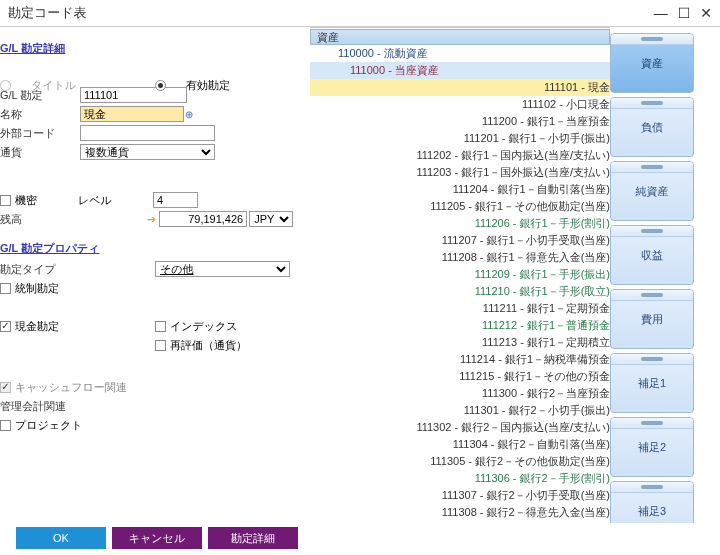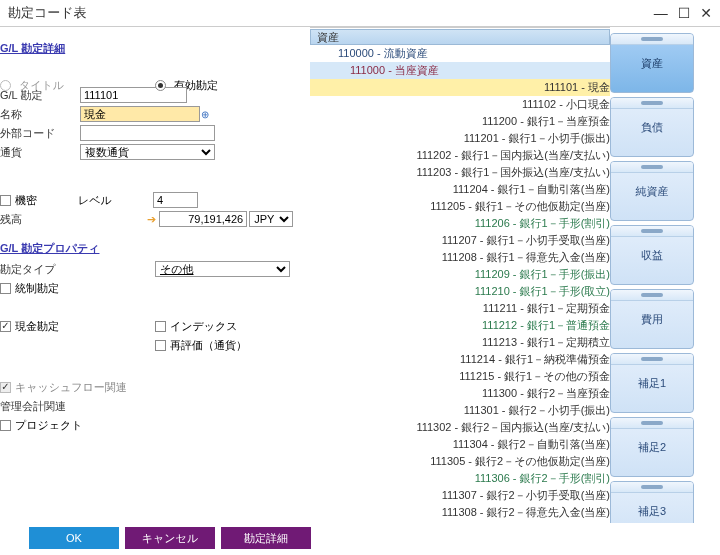--- a/index.html
+++ b/index.html
@@ -7,30 +7,30 @@
 .window { display: flex; flex-direction: column; height: 100%; }
 .titlebar { display: flex; align-items: center; height: 26px; padding: 13px 8px; border-bottom: 1px solid #ccc; }
 .titlebar .title { font-size: 13px; color: #333; }
 .titlebar .controls { margin-left: auto; display: flex; gap: 10px; }
 .titlebar .controls span { font-size: 14px; cursor: pointer; color: #333; }
 .body { display: flex; flex: 1; overflow: hidden; }
 .left { width: 310px; padding: 8px 10px 0 0; }
 .section-title { color: #3a3ab0; font-weight: bold; text-decoration: underline; margin: 6px 0 4px; }
 .row { display: flex; align-items: center; height: 18px; margin: 1px 0; }
 .row .label { width: 80px; color: #333; }
-.radio { display: inline-flex; align-items: center; gap: 8px; margin-top: 33px; }
+.radio { display: inline-flex; align-items: center; gap: 20px; margin-top: 33px; }
 .radio-dot { width: 11px; height: 11px; border: 1px solid #888; border-radius: 50%; display: inline-block; position: relative; background:#fff;}
 .radio-dot.checked::after { content:""; width:5px; height:5px; background:#333; border-radius:50%; position:absolute; top:2px; left:2px;}
 .radio-dot.disabled { border-color:#bbb; }
 .check { width:11px; height:11px; border:1px solid #888; display:inline-flex; align-items:center; justify-content:center; margin-right:4px; background:#fff;}
 .check.disabled{ border-color:#bbb; background:#eee;}
 .check.checked::after{ content:"✓"; font-size:10px; line-height:10px; color:#333;}
 input[type=text]{ height:16px; border:1px solid #999; padding:0 3px; font-size:11px; }
 .inp-code{ width:107px;}
-.inp-name{ width:120px; background:#ffe9a8; border-color:#c9a640;}
+.inp-name{ width:104px; background:#ffe9a8; border-color:#c9a640;}
 .name-lookup{ color:#3a70c0; margin-left:1px; font-size:10px;}
 .inp-ext{ width:135px;}
 .inp-level{ width:45px;}
 .inp-balance{ width:88px; text-align:right;}
 .arrow{ color:#e9a030; margin:0 3px;}
 select{ height:16px; border:1px solid #999; font-size:11px; background:#fff;}
 .sel-curr{ width:135px;}
 .sel-type{ width:135px;text-decoration:underline;}
 .sel-jpy{ width:44px;}
 .tree-wrap{ width:300px; overflow-y:auto; border-top:1px solid #ccc; padding-top:1px;}
@@ -40,21 +40,21 @@
 .tree-line.level2{ padding-left:40px; color:#8a2b45;}
 .tree-line.level2.sel{ background:#d6e8f8;}
 .tree-line.level3{ padding-left:56px; color:#333;text-align:right;}
 .tree-line.level3.sel{ background:#fff0a8;}
 .tree-line.green{ color:#2b7a4d;}
 .drawers{ width:90px; padding:6px 6px 0 0;}
 .drawer{ position:relative; height:60px; margin-bottom:4px; background:linear-gradient(#e3eefb,#cfe2f6); border:1px solid #9cb9d8; border-radius:4px; display:flex; align-items:center; justify-content:center; color:#2b4b7a; cursor:pointer; overflow:hidden;}
 .drawer::before{content:"";position:absolute;top:0;left:0;right:0;height:10px;background:linear-gradient(#f0f6fd,#d8e8f8);border-bottom:1px solid #b8d0e8;}
 .drawer::after{content:"";position:absolute;top:3px;left:50%;transform:translateX(-50%);width:22px;height:4px;background:#8aa8c8;border-radius:2px;}
 .drawer.active{ background:linear-gradient(#a7cff5,#7db6e8); color:#1b3b66;}
-.footer{ display:flex; gap:6px; padding:4px 0 6px 29px; background:#fff;}
+.footer{ display:flex; gap:6px; padding:4px 0 6px 16px; background:#fff;}
 .btn{ width:90px; height:22px; display:flex; align-items:center; justify-content:center; color:#fff; cursor:pointer;}
 .btn-ok{ background:#1f8fd6;}
 .btn-grey{ background:#701a75;}
 </style>
 </head>
 <body>
 <div class="window">
 
 <div class="titlebar">
   <span class="title">勘定コード表</span>

